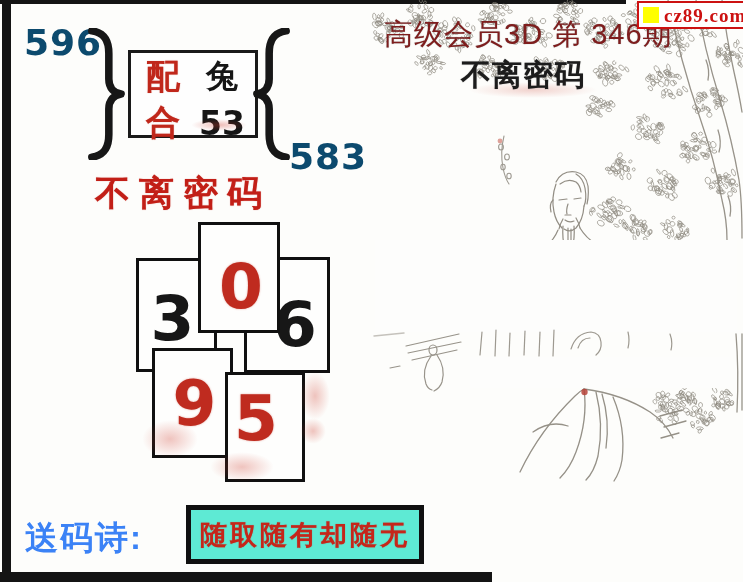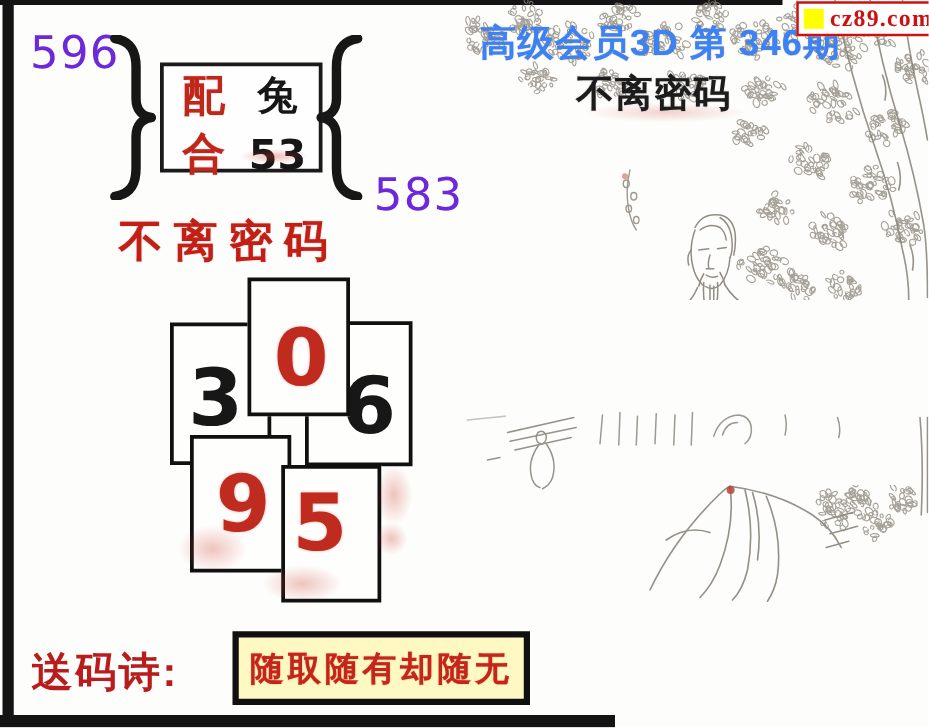--- a/index.html
+++ b/index.html
@@ -11,26 +11,26 @@
   }
   
   .bar{position:absolute;background:#141414;}
   #bar-top{left:0;top:0;width:626px;height:4px;}
   #bar-left{left:2px;top:0;width:9px;height:578px;}
   #bar-bottom{left:0;top:572px;width:492px;height:10px;}
 
   
   .big-num{
     position:absolute;font-family:"DejaVu Sans", sans-serif;
-    font-size:36px;font-weight:400;color:#6d28d9;letter-spacing:1px;line-height:1;
+    font-size:36px;font-weight:700;color:#0c4a6e;letter-spacing:1px;line-height:1;
   }
   #num-left-top{left:24px;top:25px;}
   #num-left-bottom{left:21px;top:137px;}
   #num-right-top{left:297px;top:26px;}
-  #num-right-bottom{left:299px;top:139px;}
+  #num-right-bottom{left:289px;top:139px;}
 
   .brace{position:absolute;width:40px;height:132px;}
   #brace-left{left:86px;top:28px;}
   #brace-right{left:252px;top:28px;transform:scaleX(-1);}
   .brace path{stroke:#171717;stroke-width:8;fill:none;stroke-linecap:round;stroke-linejoin:round;}
 
   
   #combo-box{
     position:absolute;left:128px;top:50px;width:118px;height:80px;
     border:3px solid #1a1a1a;background:#fefefe;
@@ -74,36 +74,36 @@
   .smudge{position:absolute;border-radius:50%;pointer-events:none;
     background:radial-gradient(ellipse at center,rgba(205,60,45,.30),rgba(205,60,45,0) 70%);}
   #smudge-1{left:142px;top:420px;width:56px;height:38px;z-index:5;}
   #smudge-2{left:300px;top:372px;width:30px;height:48px;z-index:5;}
   #smudge-3{left:210px;top:452px;width:64px;height:30px;z-index:5;}
   #smudge-4{left:300px;top:418px;width:26px;height:26px;z-index:5;}
 
   
   #poem-label{
     position:absolute;left:25px;top:516px;
-    color:#b91c1c;font-size:33px;font-weight:700;letter-spacing:2px;
+    color:#3b82f6;font-size:33px;font-weight:700;letter-spacing:2px;
   }
   #poem-box{
     position:absolute;left:186px;top:505px;width:228px;height:49px;
-    border:5px solid #101010;background:#fef9c3;
+    border:5px solid #101010;background:#5eead4;
     display:flex;align-items:center;justify-content:center;
   }
   #poem-text{
     color:#c5261a;font-size:27px;font-weight:700;letter-spacing:3px;white-space:nowrap;
     text-shadow:0 0 1px rgba(197,38,26,.65);
   }
 
   
   #header-title{
     position:absolute;left:384px;top:15px;z-index:6;
-    color:#3b82f6;font-size:29px;font-weight:700;letter-spacing:1px;white-space:nowrap;
+    color:#7f1d1d;font-size:29px;font-weight:400;letter-spacing:1px;white-space:nowrap;
     text-shadow:0 0 1px rgba(0,0,0,.4);
   }
   #header-subtitle{
     position:absolute;left:461px;top:55px;z-index:6;
     color:#1c1c1c;font-size:30px;font-weight:700;letter-spacing:1px;white-space:nowrap;
     text-shadow:0 0 1px rgba(0,0,0,.4);
   }
   #subtitle-smudge{position:absolute;left:468px;top:82px;width:130px;height:16px;z-index:5;border-radius:50%;
     background:radial-gradient(ellipse at center,rgba(200,60,45,.22),rgba(200,60,45,0) 70%);}
 

